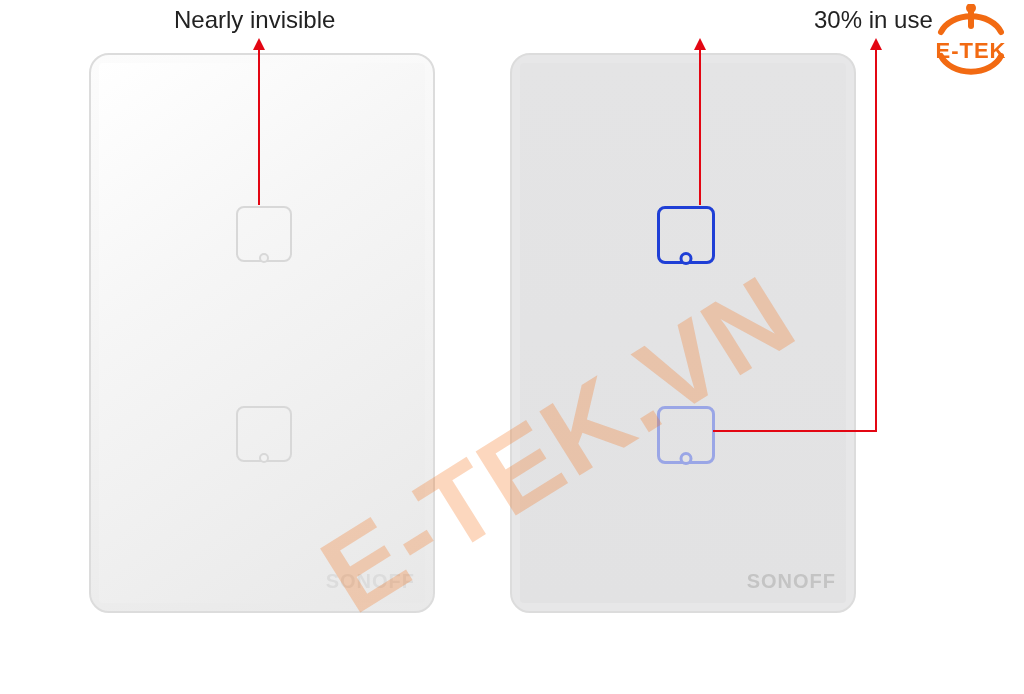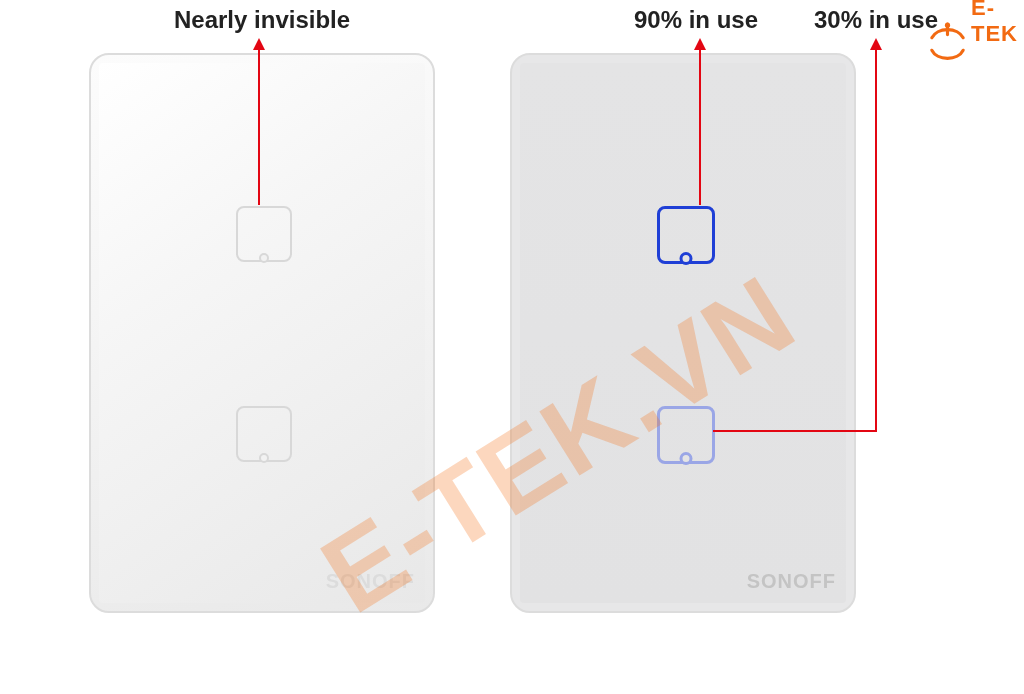--- a/index.html
+++ b/index.html
@@ -1,46 +1,45 @@
 <!DOCTYPE html>
 <html><head>
 <meta charset="utf-8">
 <style>
   html,body{margin:0;padding:0;width:1024px;height:694px;background:#ffffff;font-family:Arial,Helvetica,sans-serif;overflow:hidden;}
   .stage{position:relative;width:1024px;height:694px;}
-  .label{position:absolute;font-size:24px;color:#222;z-index:5;font-weight:bold;}
+  .label{position:absolute;font-size:24px;color:#222;z-index:5;}
   .panel{position:absolute;border:2px solid #dcdcdc;border-radius:20px;}
   .panel .gloss{position:absolute;left:8px;top:8px;right:8px;bottom:8px;border-radius:4px;}
   .p-left{left:89px;top:53px;width:342px;height:556px;background:linear-gradient(165deg,#fcfcfc 0%,#f5f5f5 40%,#e9e9e9 100%);}
   .p-left .gloss{background:linear-gradient(145deg,#ffffff 0%,#f6f6f6 35%,#e8e8e8 100%);}
   .p-right{left:510px;top:53px;width:342px;height:556px;background:#e7e7e8;}
   .p-right .gloss{background:linear-gradient(180deg,#e4e4e5 0%,#e2e2e3 100%);}
   .touch{position:absolute;width:52px;height:52px;border-radius:8px;}
   .faint{border:2px solid #d8d8d8;}
   .faint::after{content:"";position:absolute;bottom:-3px;left:50%;transform:translateX(-50%);width:6px;height:6px;border:2px solid #d8d8d8;border-radius:50%;background:#f2f2f2;}
   .blue-strong{border:3px solid #1f3fd6;}
   .blue-strong::after{content:"";position:absolute;bottom:-4px;left:50%;transform:translateX(-50%);width:7px;height:7px;border:3px solid #1f3fd6;border-radius:50%;background:#e4e4e5;}
   .blue-weak{border:3px solid #9aa6e6;}
   .blue-weak::after{content:"";position:absolute;bottom:-4px;left:50%;transform:translateX(-50%);width:7px;height:7px;border:3px solid #9aa6e6;border-radius:50%;background:#e4e4e5;}
   .brand{position:absolute;right:18px;bottom:18px;font-family:Arial,sans-serif;font-weight:700;font-size:20px;letter-spacing:1px;color:#c4c4c4;text-transform:uppercase;}
   .p-left .brand{color:#dcdcdc;}
   .arrow-line{position:absolute;background:#e30613;}
   .arrow-head{position:absolute;width:0;height:0;border-left:6px solid transparent;border-right:6px solid transparent;border-bottom:12px solid #e30613;}
   .watermark{position:absolute;left:300px;top:530px;font-size:110px;font-weight:700;color:rgba(245,110,22,0.28);transform:rotate(-32deg);transform-origin:left top;letter-spacing:2px;z-index:20;pointer-events:none;white-space:nowrap;}
-  .logo{position:absolute;right:6px;top:4px;width:94px;z-index:30;display:flex;flex-direction:row;align-items:center;}
+  .logo{position:absolute;right:6px;top:4px;width:94px;z-index:30;display:flex;flex-direction:column;align-items:center;}
   .logo svg{display:block;}
   .logo-text{font-family:Arial,sans-serif;font-weight:800;font-size:22px;color:#f26a12;letter-spacing:1px;margin-top:-46px;z-index:31;}
 </style>
 </head>
 <body>
 
 <div class="stage">
 
   <div class="label" style="left:174px;top:6px;">Nearly invisible</div>
-  <div class="label" style="left:634px;top:6px;">90% in use</div>
   <div class="label" style="left:814px;top:6px;text-align:center;">30% in use</div>
 
   <div class="panel p-left">
     <div class="gloss"></div>
     <div class="touch faint" style="left:145px;top:151px;"></div>
     <div class="touch faint" style="left:145px;top:351px;"></div>
     <div class="brand">SONOFF</div>
   </div>
 
   <div class="panel p-right">

